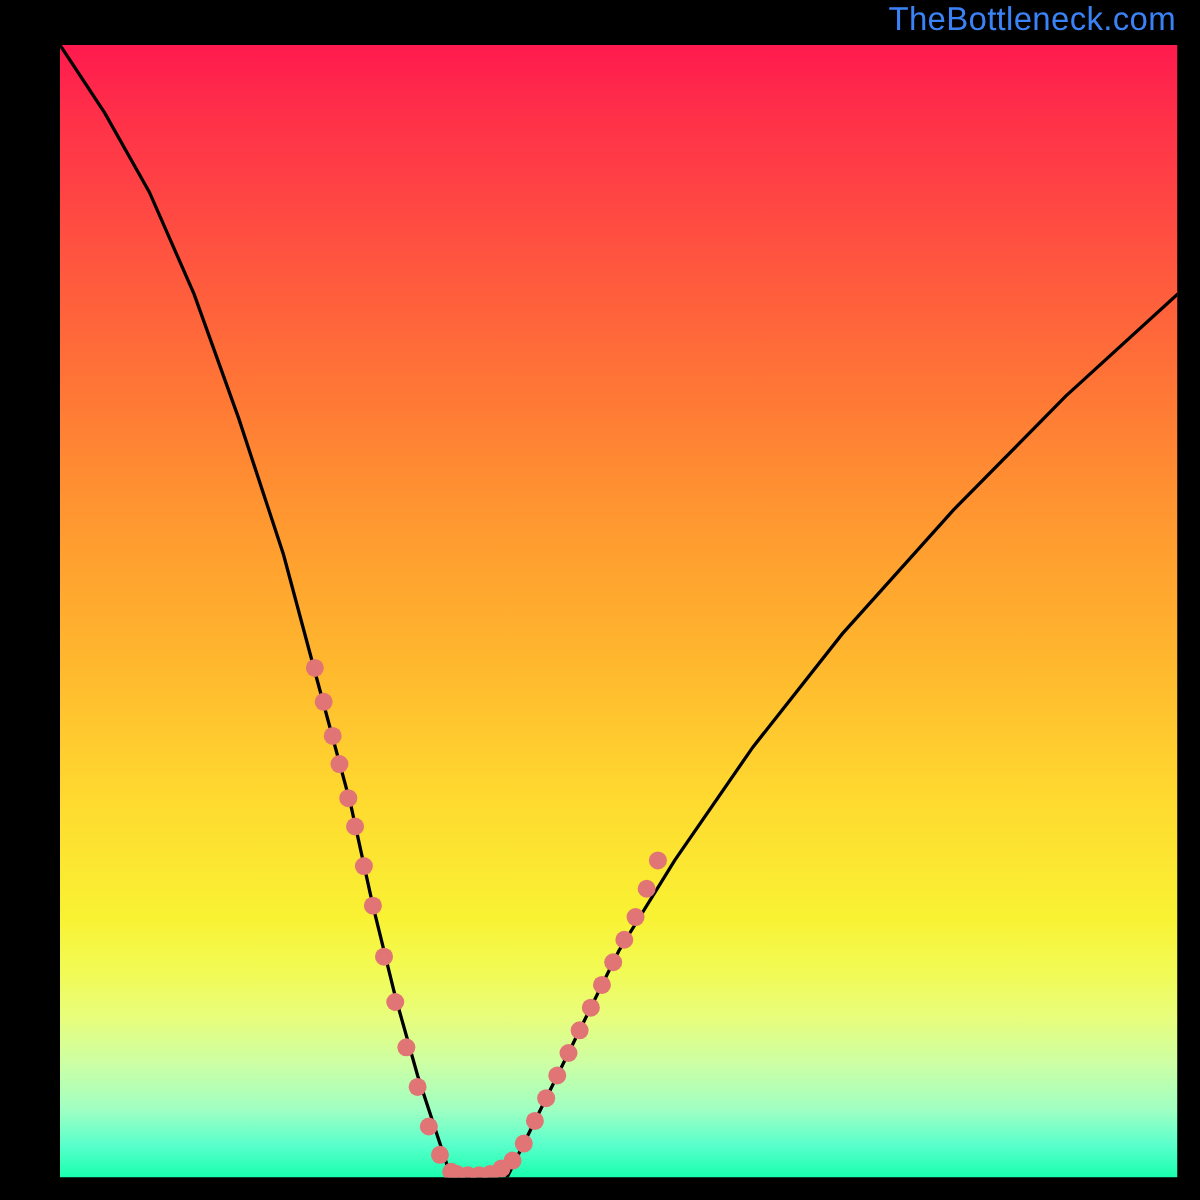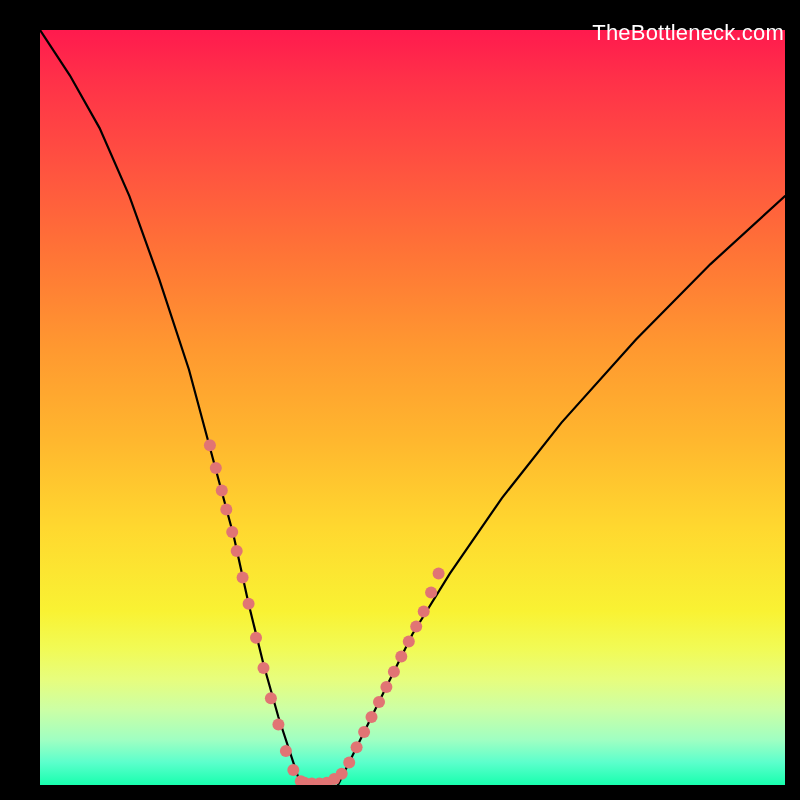--- a/index.html
+++ b/index.html
@@ -46,23 +46,23 @@
       #f1fb56 82%,
       #e7fd7d 86%,
       #ccffa5 90%,
       #a0ffc2 94%,
       #5cffcc 97%,
       #18ffae 100%
     );
   }
   .watermark {
     position: absolute;
-    top: 20px;
+    top: 0;
     right: 16px;
-    color: #ffffff;
+    color: #3b82f6;
     font-size: 22px;
     font-weight: 500;
     letter-spacing: 0.2px;
   }
   svg.curves {
     position: absolute;
     left: 0;
     top: 0;
     width: 100%;
     height: 100%;

